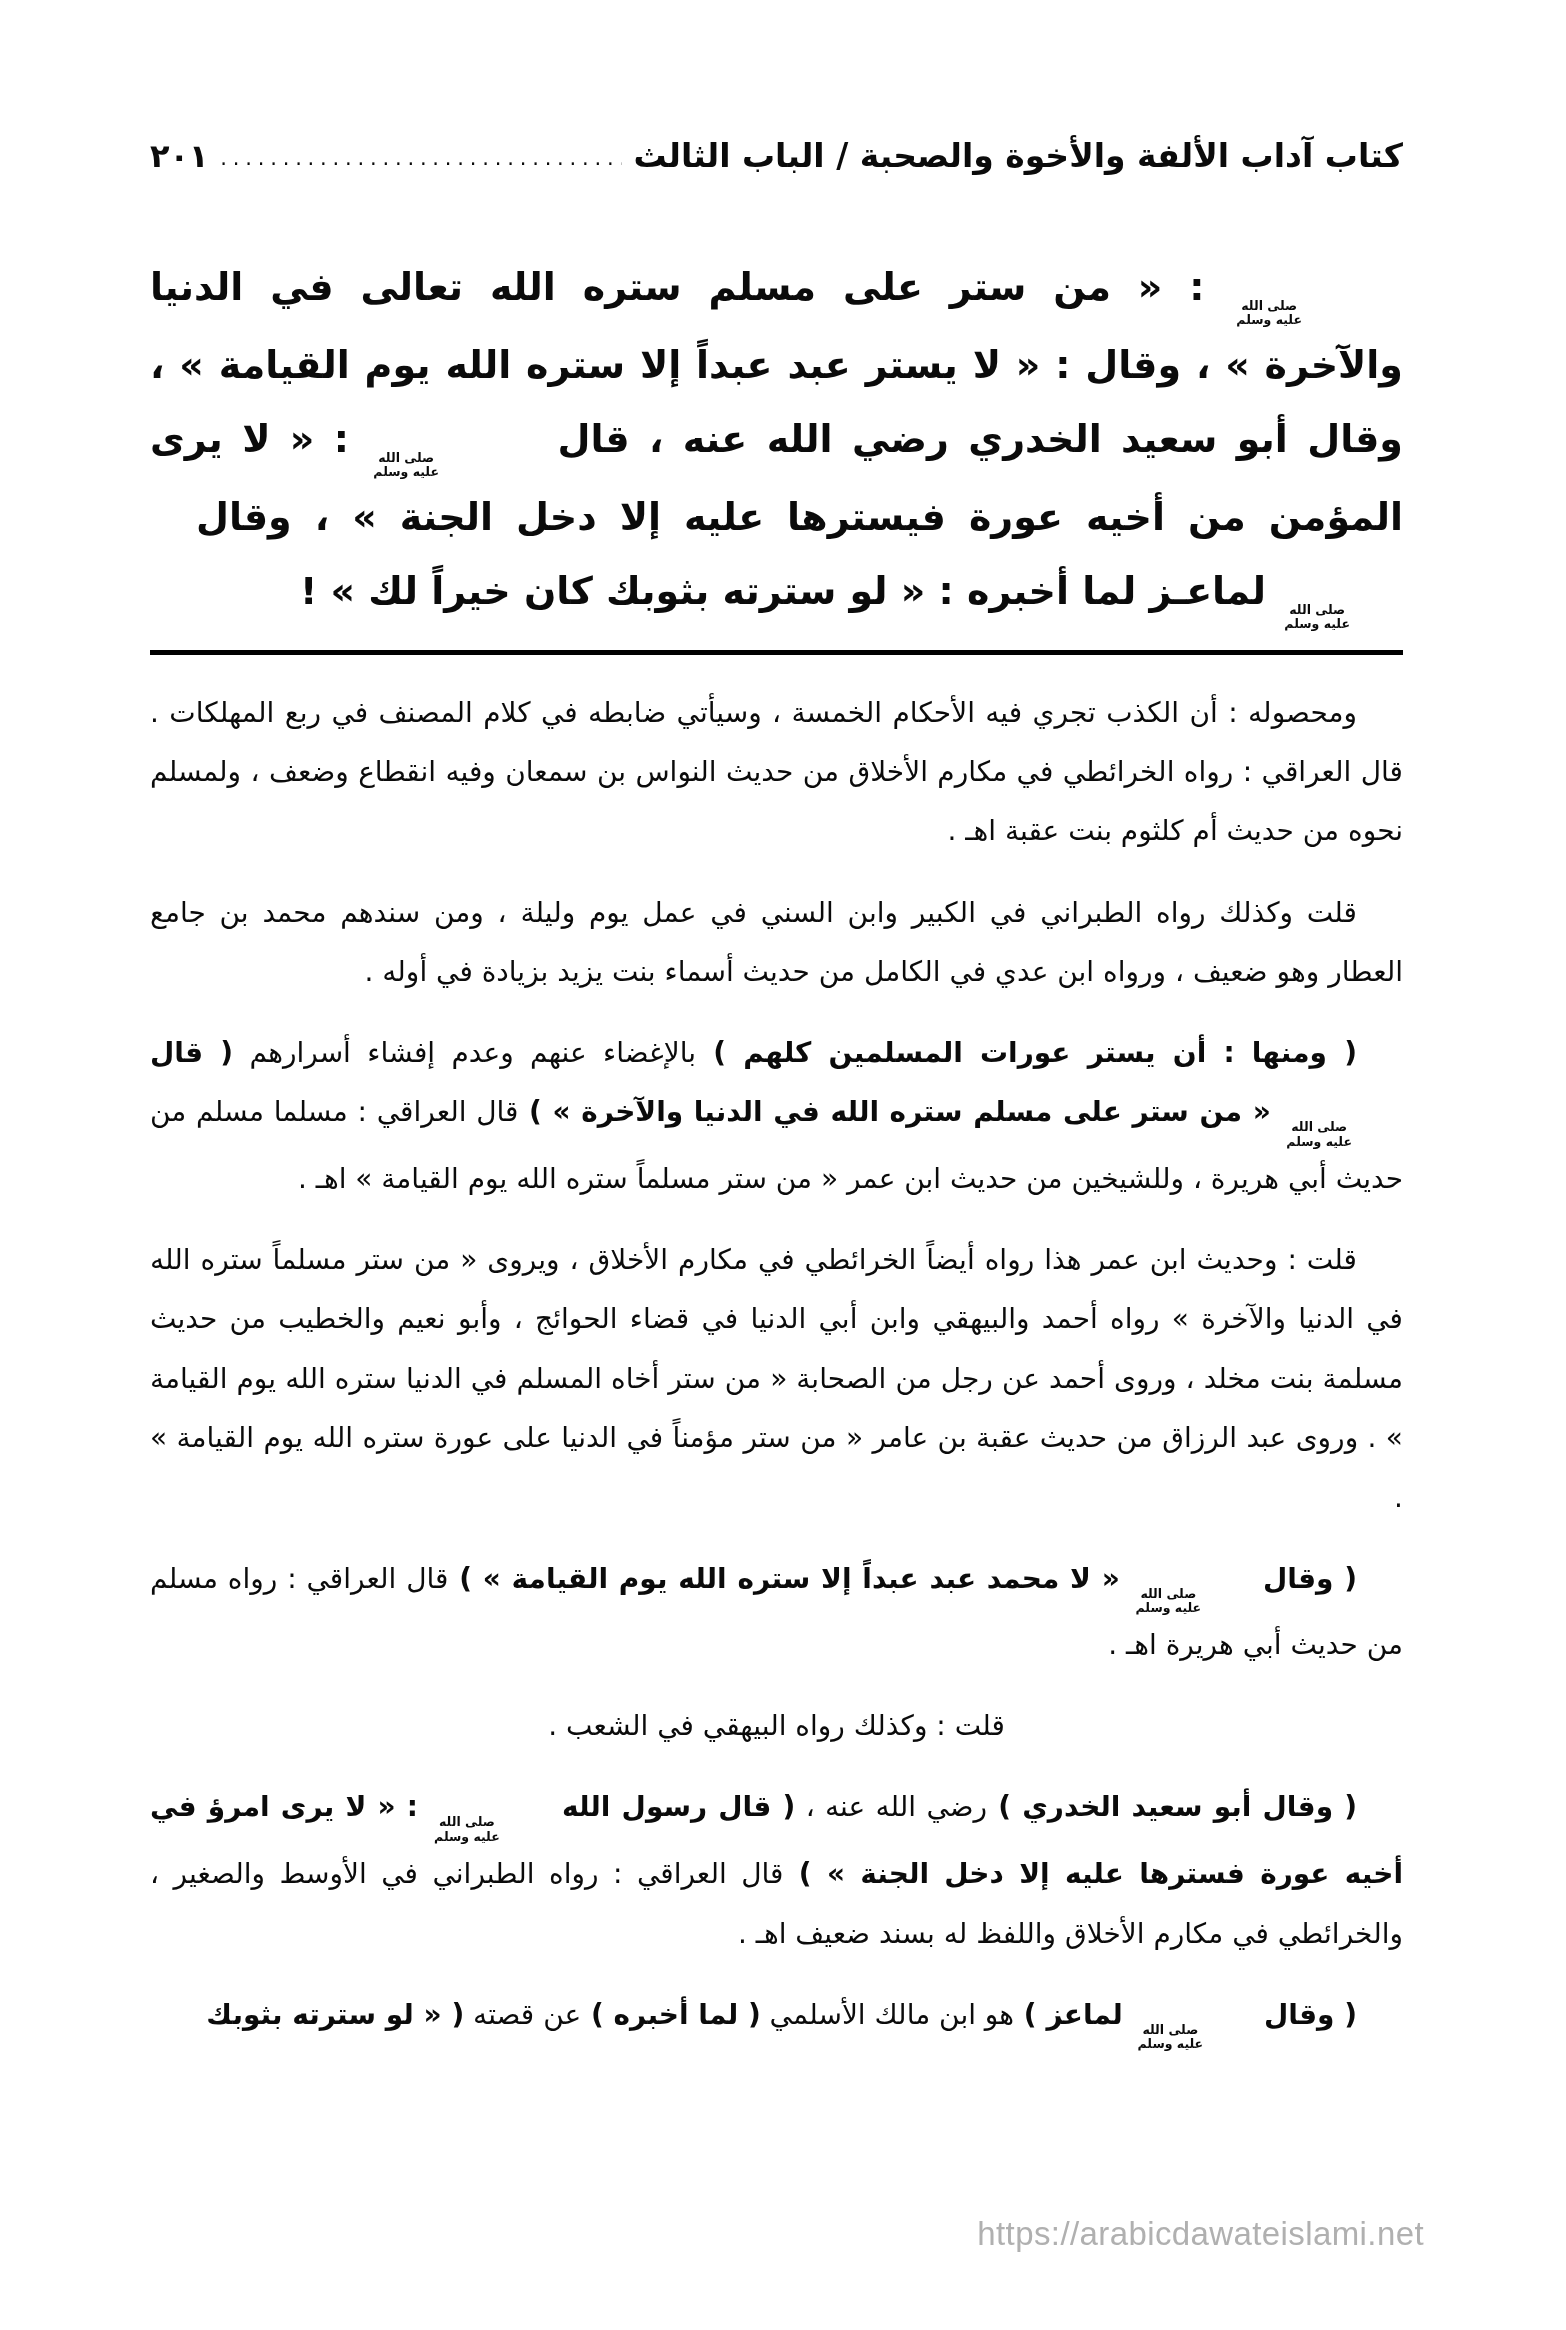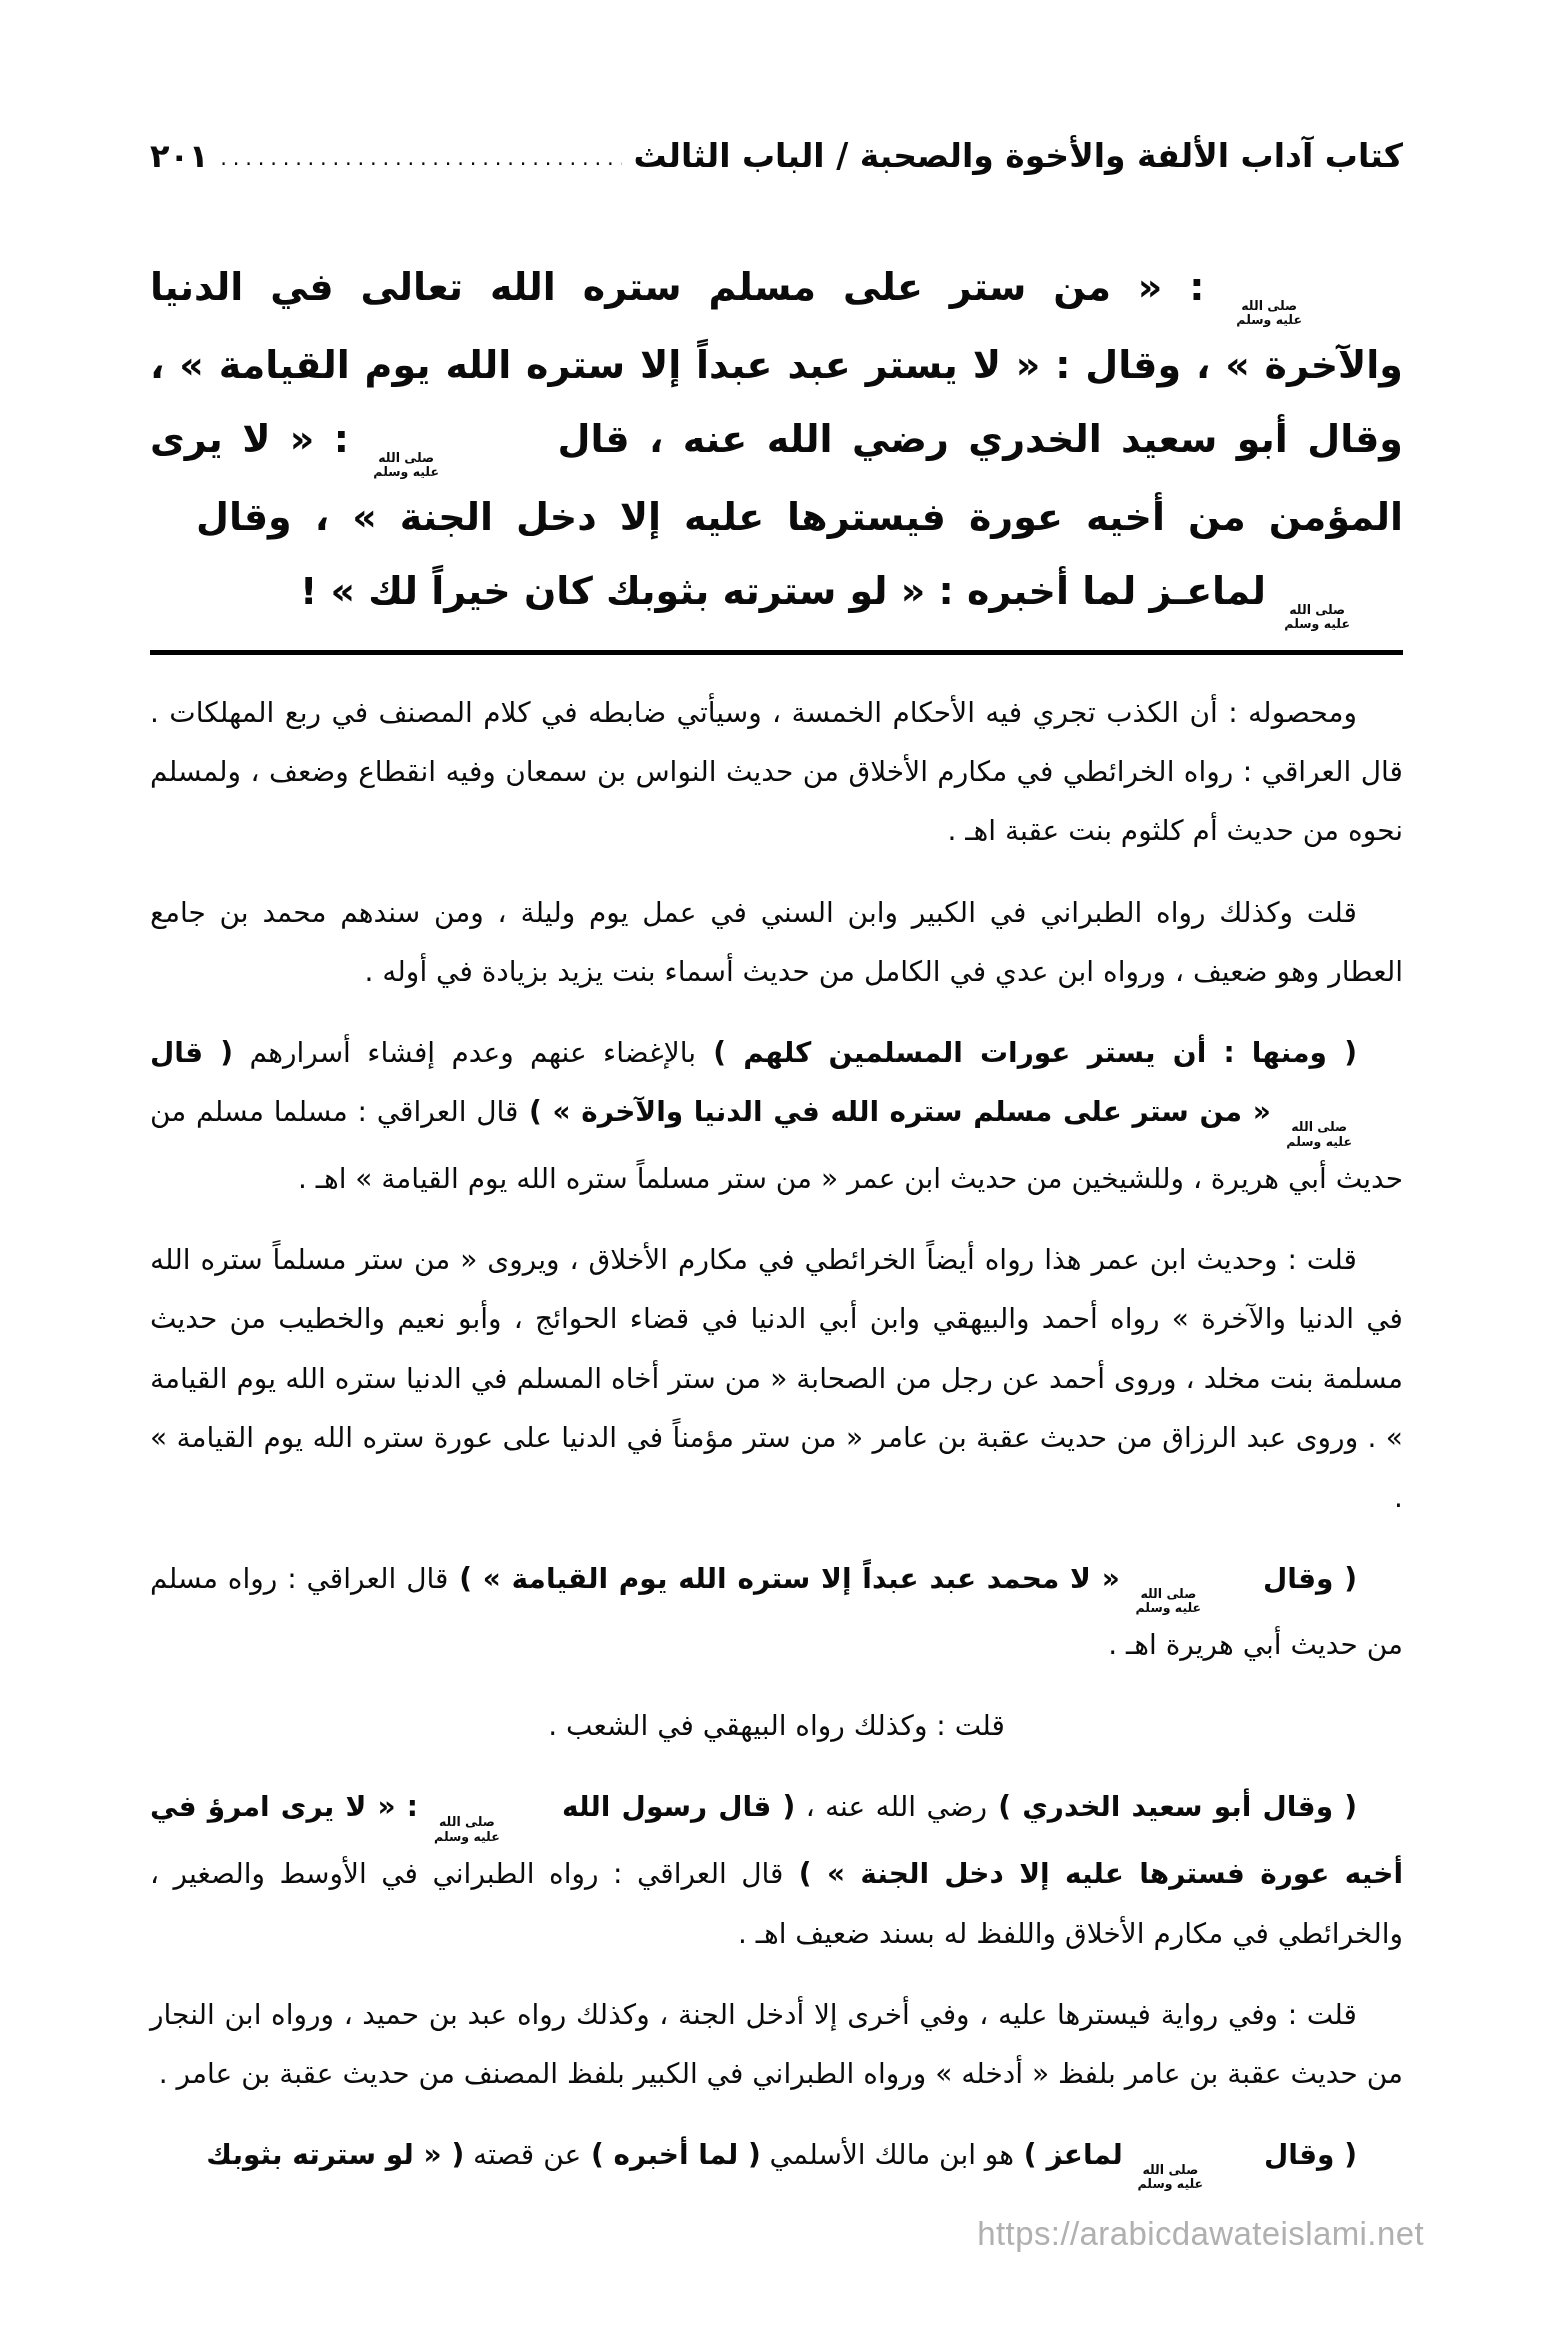--- a/index.html
+++ b/index.html
@@ -91,21 +91,20 @@
     <p><span class="seg">قلت : وحديث ابن عمر هذا رواه أيضاً الخرائطي في مكارم الأخلاق ، ويروى « من ستر مسلماً ستره الله في الدنيا والآخرة » رواه أحمد والبيهقي وابن أبي الدنيا في قضاء الحوائج ، وأبو نعيم والخطيب من حديث مسلمة بنت مخلد ، وروى أحمد عن رجل من الصحابة « من ستر أخاه المسلم في الدنيا ستره الله يوم القيامة » . وروى عبد الرزاق من حديث عقبة بن عامر « من ستر مؤمناً في الدنيا على عورة ستره الله يوم القيامة » .</span></p>
     <p><span class="seg b">( وقال </span><span class="saw">
           <span>صلى الله</span>
           <span>عليه وسلم</span>
         </span><span class="seg b"> « لا محمد عبد عبداً إلا ستره الله يوم القيامة » ) </span><span class="seg">قال العراقي : رواه مسلم من حديث أبي هريرة اهـ .</span></p>
     <p class="center-last"><span class="seg">قلت : وكذلك رواه البيهقي في الشعب .</span></p>
     <p><span class="seg b">( وقال أبو سعيد الخدري ) </span><span class="seg">رضي الله عنه ، </span><span class="seg b">( قال رسول الله </span><span class="saw">
           <span>صلى الله</span>
           <span>عليه وسلم</span>
         </span><span class="seg b"> : « لا يرى امرؤ في أخيه عورة فسترها عليه إلا دخل الجنة » ) </span><span class="seg">قال العراقي : رواه الطبراني في الأوسط والصغير ، والخرائطي في مكارم الأخلاق واللفظ له بسند ضعيف اهـ .</span></p>
-    <p><span class="seg">قلت : وفي رواية فيسترها عليه ، وفي أخرى إلا أدخل الجنة ، وكذلك رواه عبد بن حميد ، ورواه ابن النجار من حديث عقبة بن عامر بلفظ « أدخله » ورواه الطبراني في الكبير بلفظ المصنف من حديث عقبة بن عامر .</span></p>
     <p><span class="seg b">( وقال </span><span class="saw">
           <span>صلى الله</span>
           <span>عليه وسلم</span>
         </span><span class="seg b"> لماعز ) </span><span class="seg">هو ابن مالك الأسلمي </span><span class="seg b">( لما أخبره ) </span><span class="seg">عن قصته </span><span class="seg b">( « لو سترته بثوبك</span></p>
   </div>
 
   <div class="watermark">https://arabicdawateislami.net</div>
 
 </div>
 

